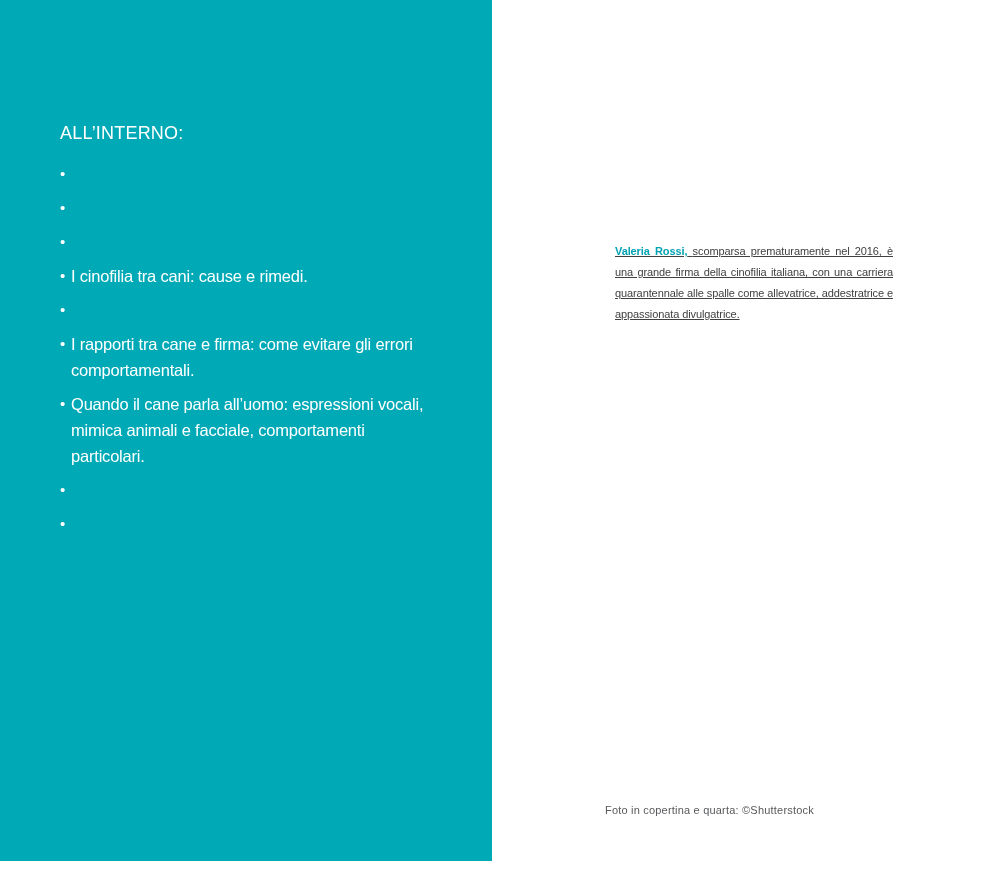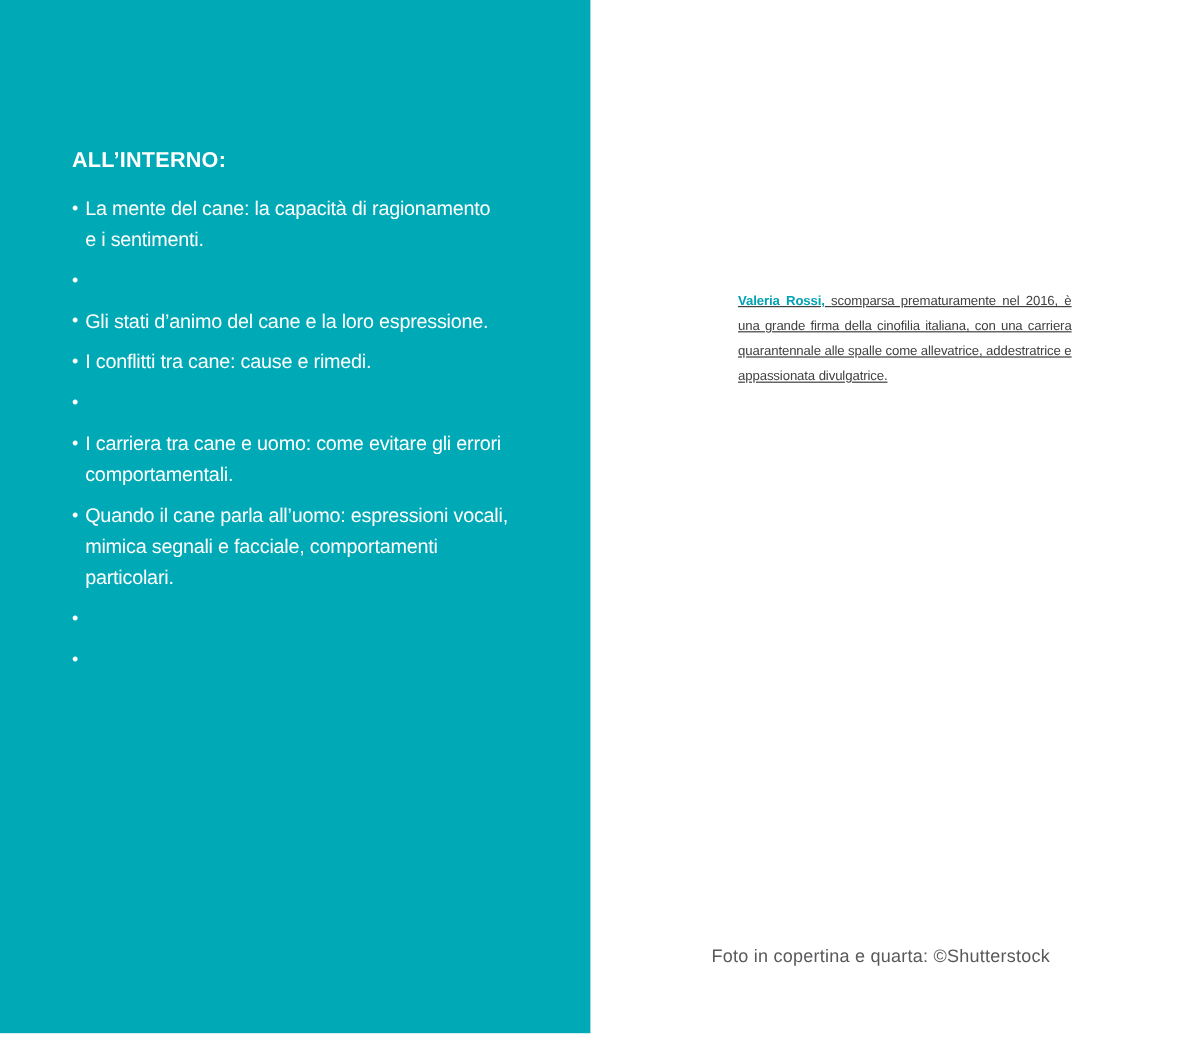--- a/index.html
+++ b/index.html
@@ -23,21 +23,21 @@
     width: 492px;
     height: 861px;
     background: #00a9b6;
     box-sizing: border-box;
     padding: 122px 42px 0 60px;
   }
   .heading {
     margin: 0 0 17px 0;
     font-size: 18px;
     line-height: 22px;
-    font-weight: bold;
+    font-weight: normal;
     letter-spacing: 0.2px;
     color: #ffffff;
   }
   .features {
     margin: 0;
     padding: 0;
     list-style: none;
   }
   .features li {
     display: flex;
@@ -70,63 +70,60 @@
     text-decoration: underline;
   }
   .author-name {
     font-weight: bold;
     color: #00a2b3;
   }
   .credit {
     position: absolute;
     left: 593px;
     top: 790px;
-    margin: 0;
-    font-size: 15px;
+    margin: 12px;
+    font-size: 11px;
     line-height: 16px;
     color: #58595b;
     letter-spacing: 0.2px;
   }
 </style>
 </head>
 <body>
 
 <div class="page">
 
   <section class="left-panel">
     <h2 class="heading">ALL’INTERNO:</h2>
     <ul class="features">
       <li>
         <span class="bullet">•</span>
-        <span class="item-text">La mente del cane: la capacità di ragionamento
-e i sentimenti.</span>
       </li>
       <li>
         <span class="bullet">•</span>
       </li>
       <li>
         <span class="bullet">•</span>
-        <span class="item-text">Gli stati d’animo del cane e la loro espressione.</span>
       </li>
       <li>
         <span class="bullet">•</span>
-        <span class="item-text">I conflitti tra cane: cause e rimedi.</span>
+        <span class="item-text">I cinofilia tra cani: cause e rimedi.</span>
       </li>
       <li>
         <span class="bullet">•</span>
       </li>
       <li>
         <span class="bullet">•</span>
-        <span class="item-text">I carriera tra cane e uomo: come evitare gli errori
+        <span class="item-text">I rapporti tra cane e firma: come evitare gli errori
 comportamentali.</span>
       </li>
       <li>
         <span class="bullet">•</span>
         <span class="item-text">Quando il cane parla all’uomo: espressioni vocali,
-mimica segnali e facciale, comportamenti
+mimica animali e facciale, comportamenti
 particolari.</span>
       </li>
       <li>
         <span class="bullet">•</span>
       </li>
       <li>
         <span class="bullet">•</span>
       </li>
     </ul>
   </section>

